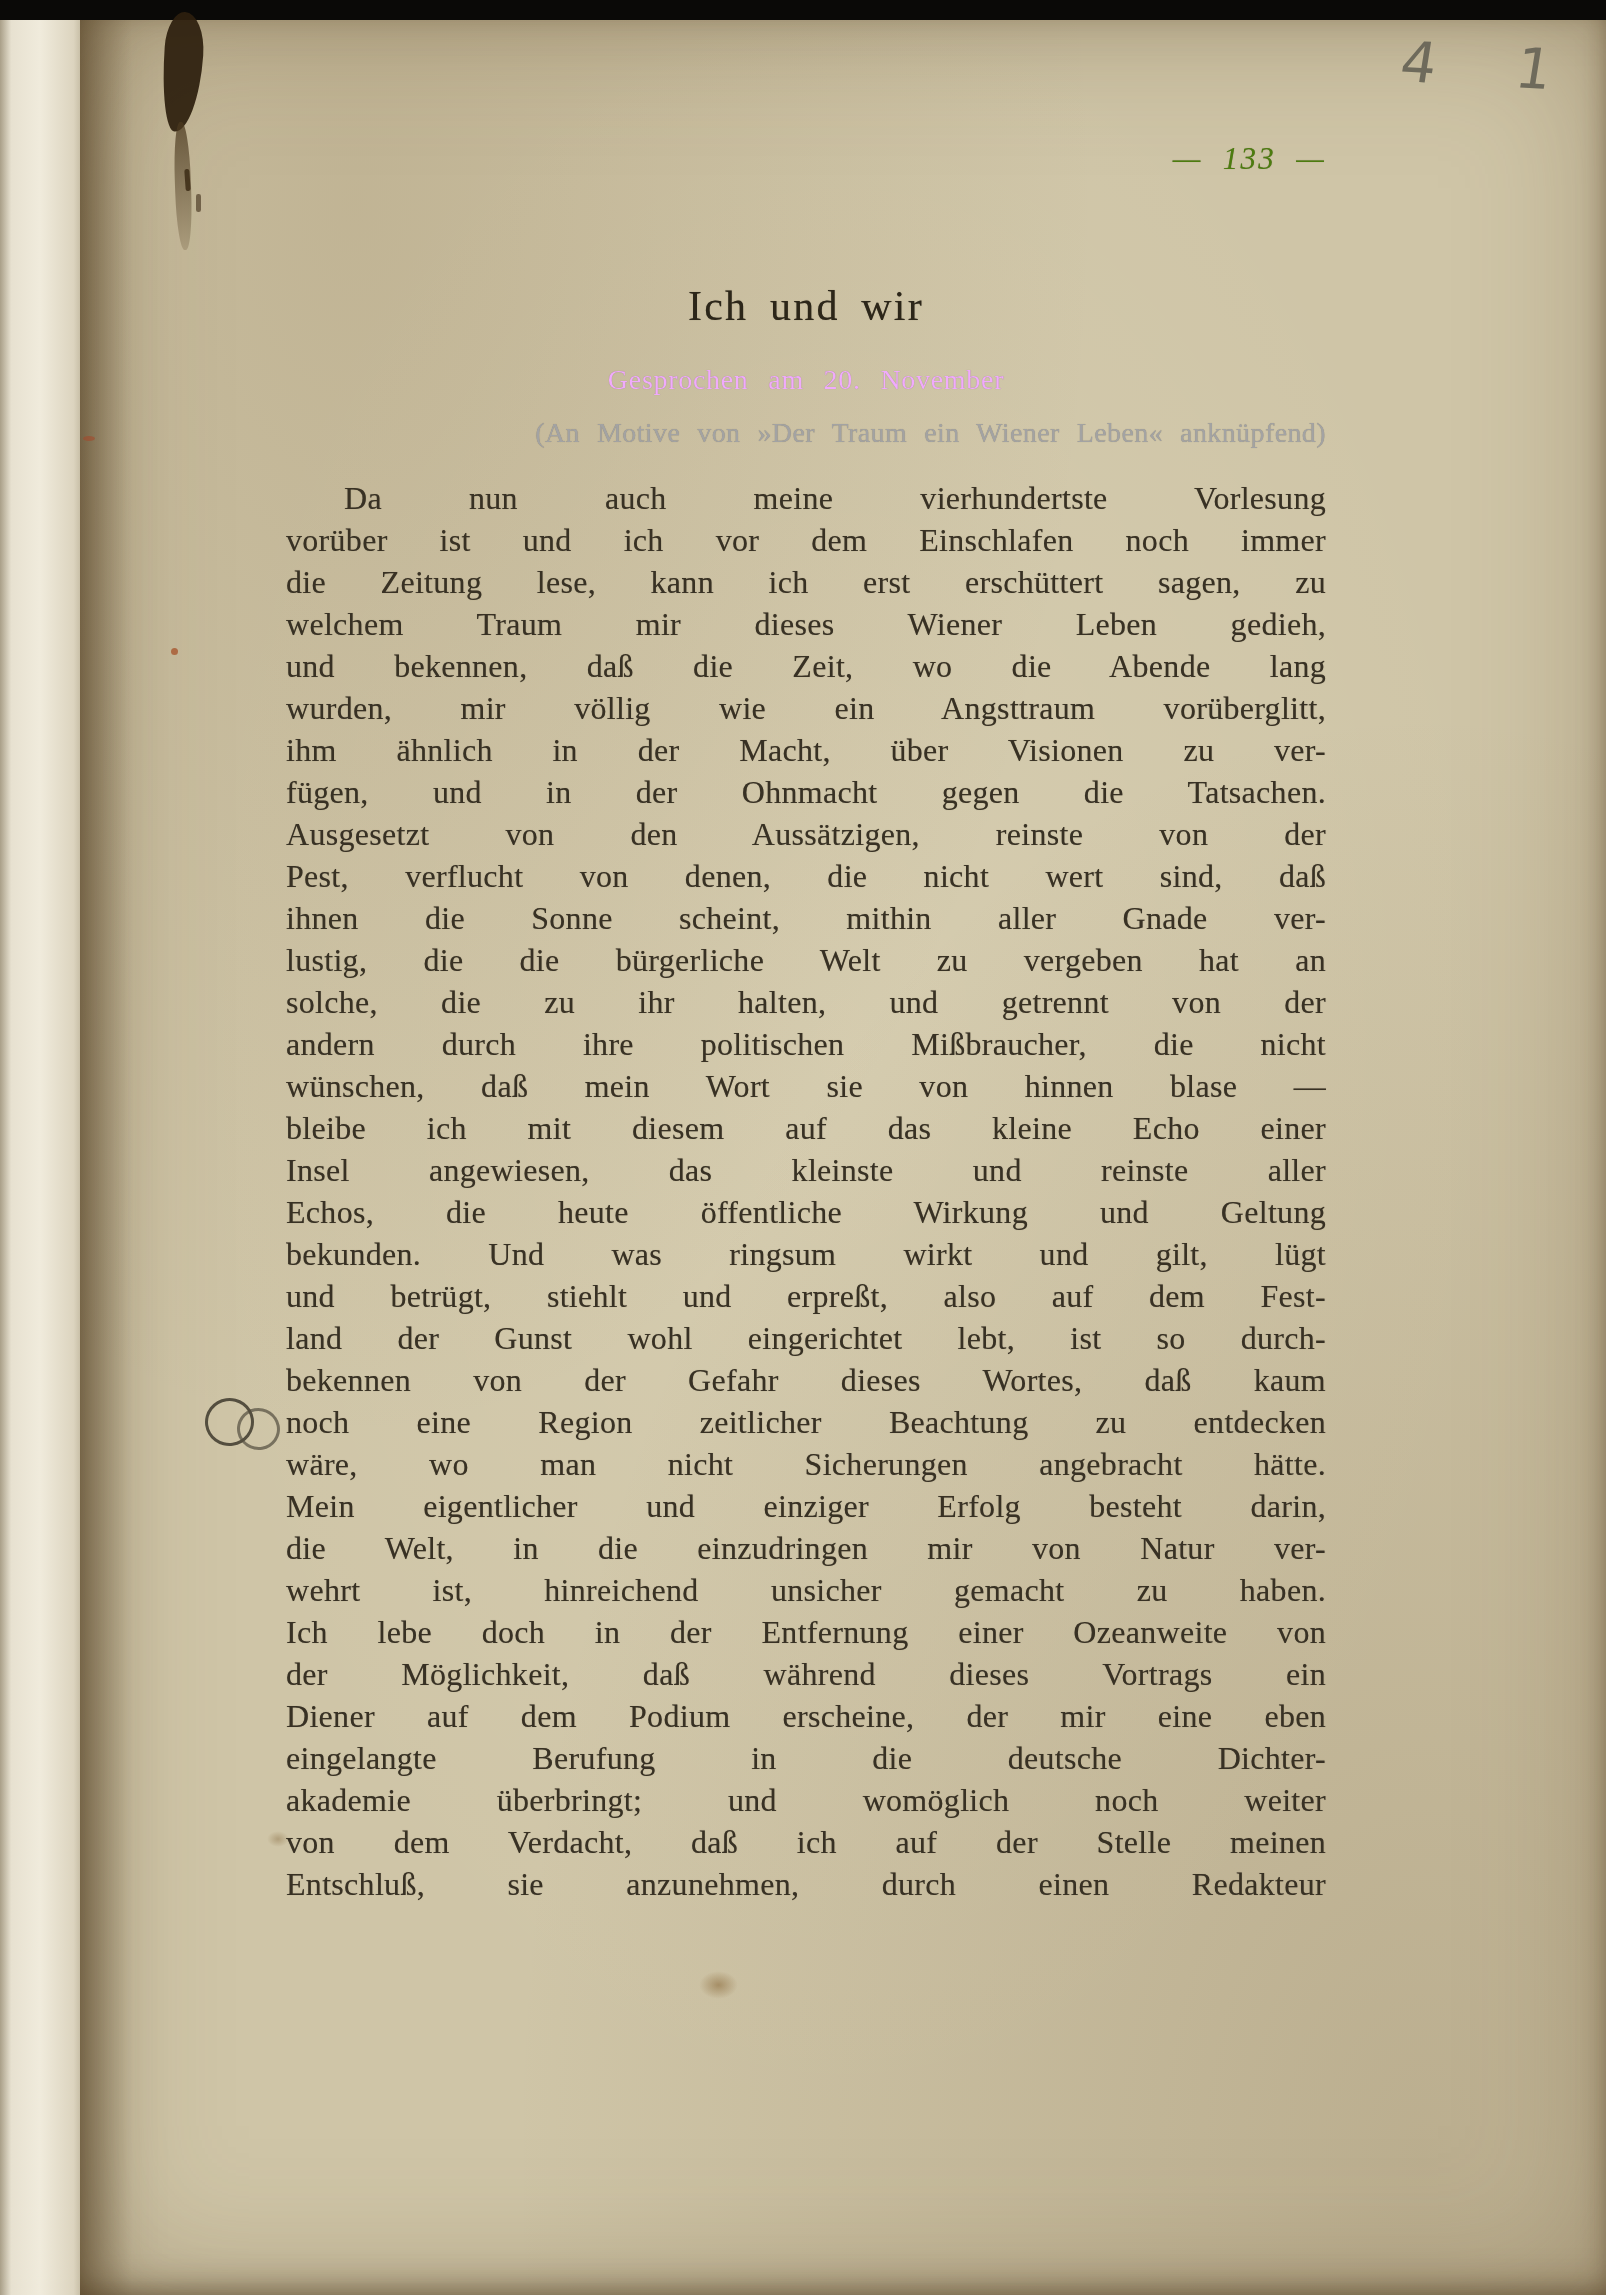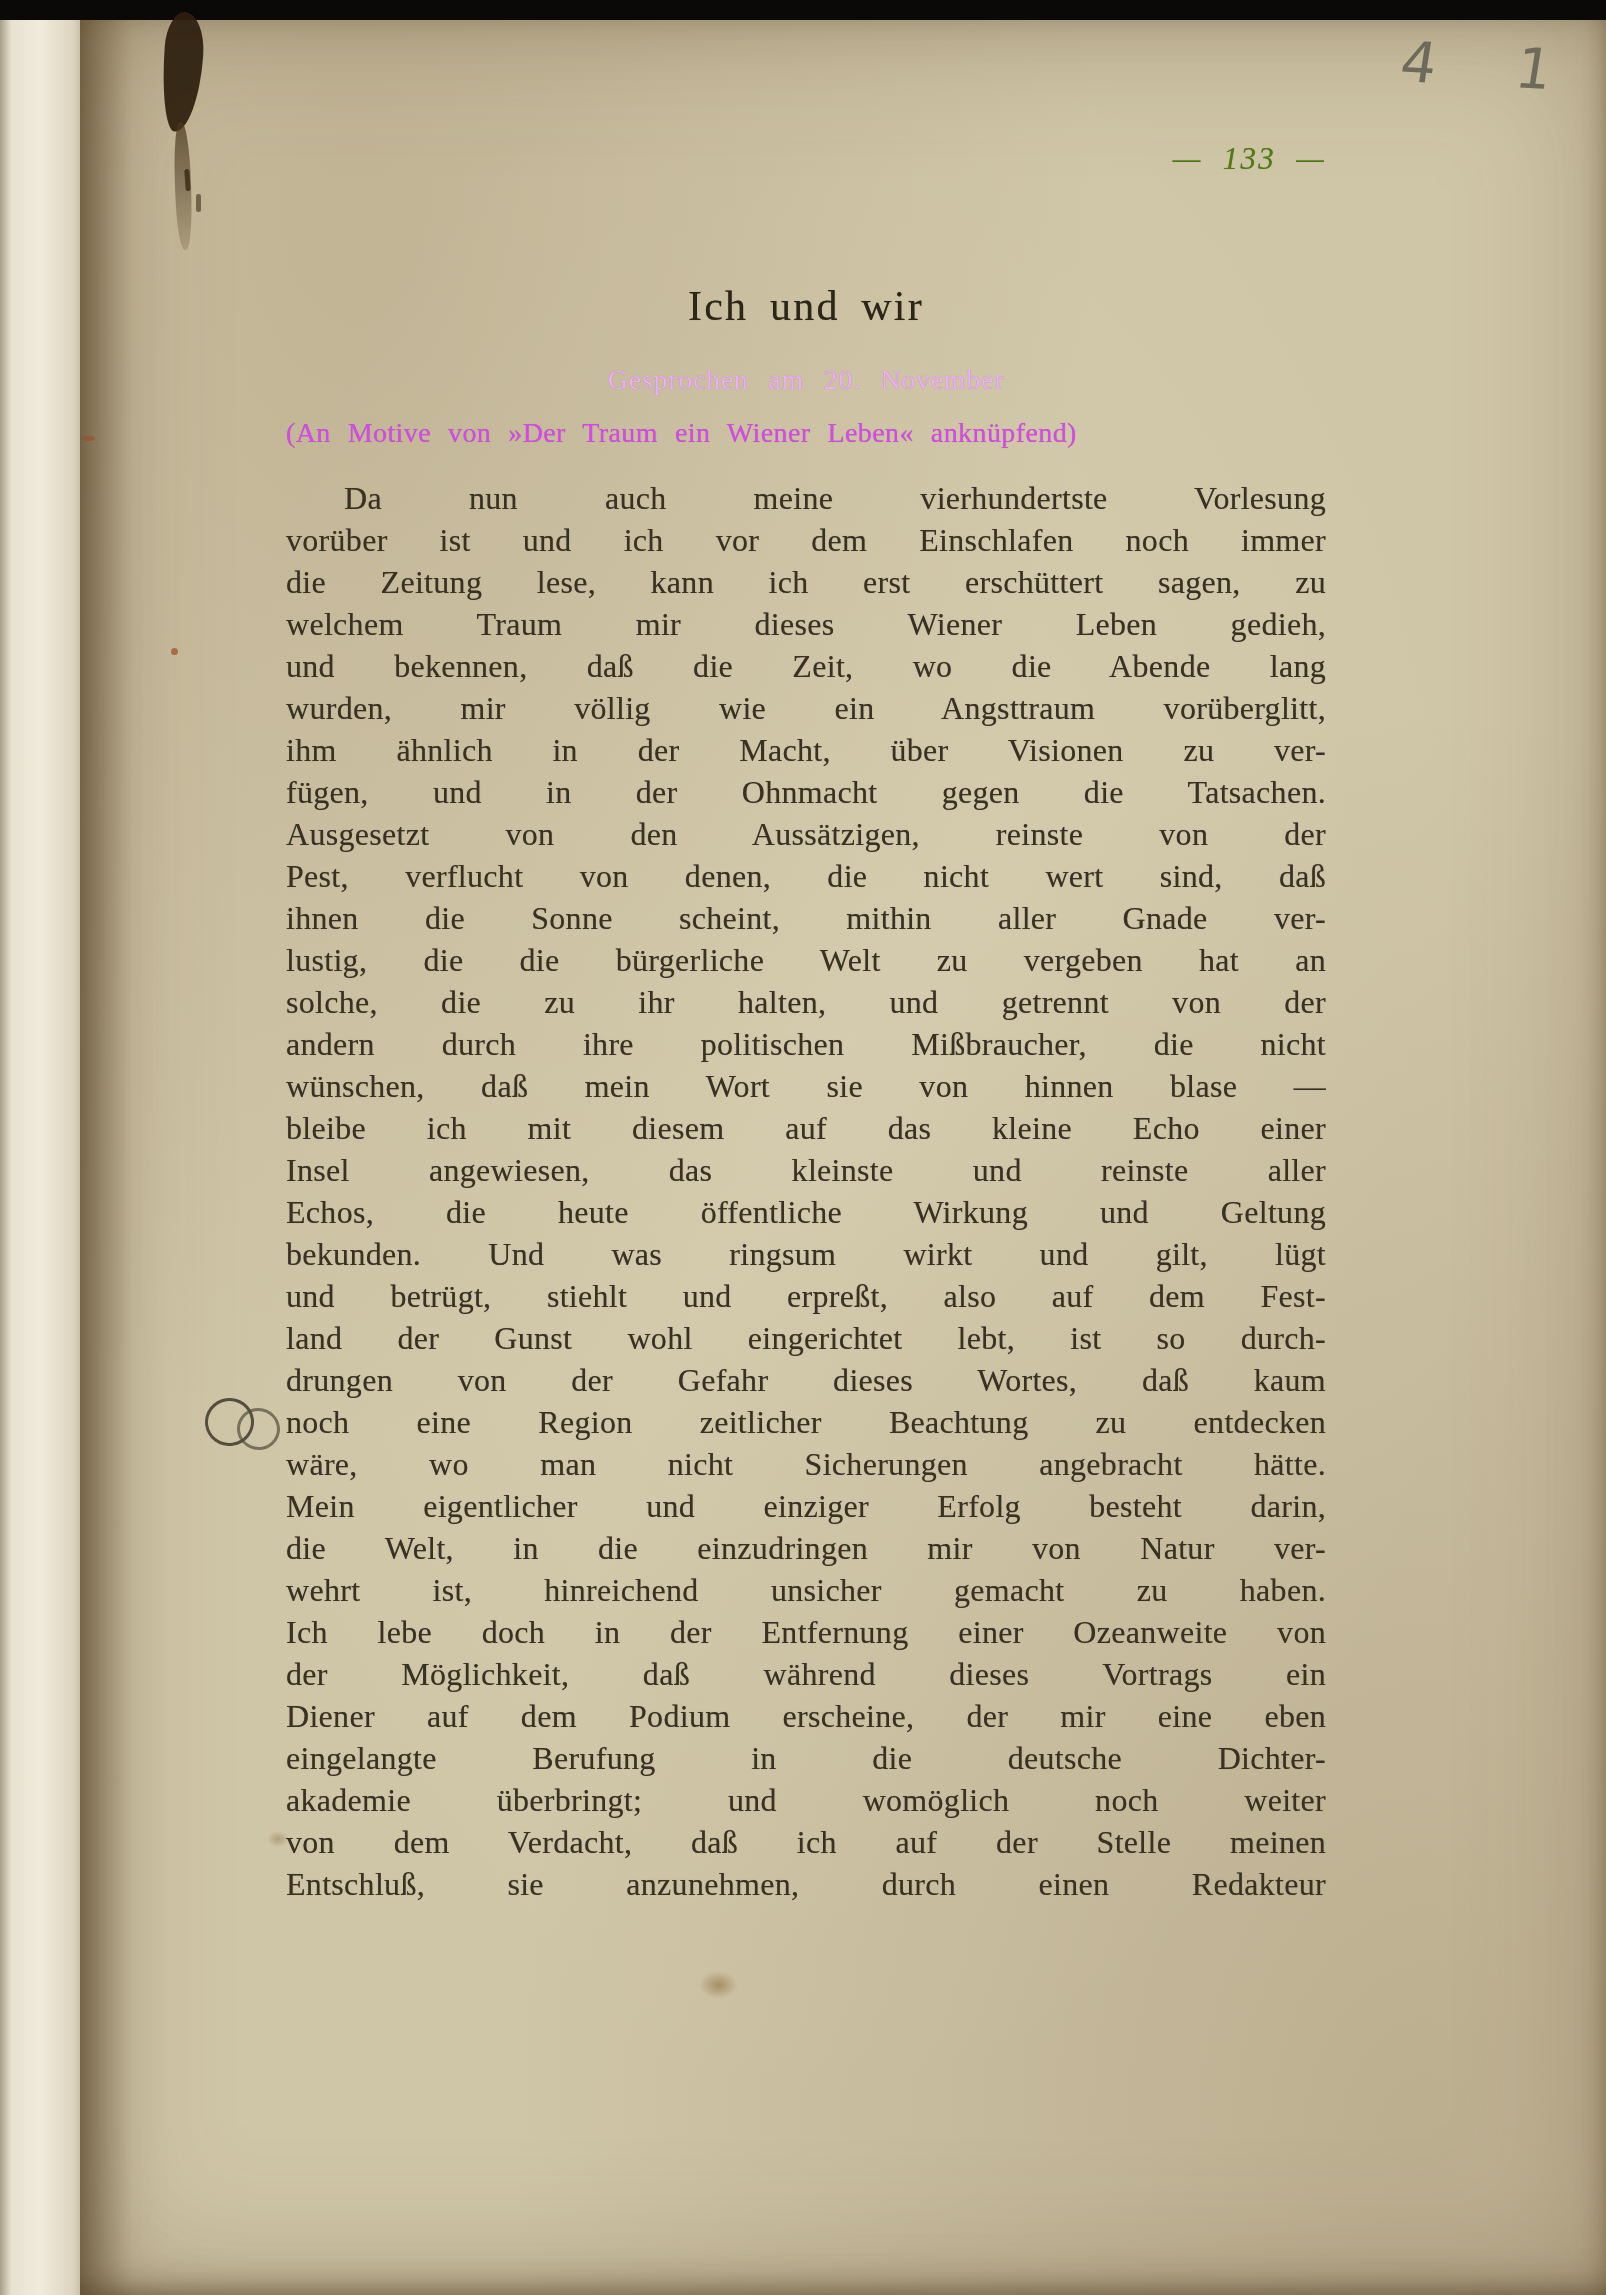--- a/index.html
+++ b/index.html
@@ -170,25 +170,25 @@
     margin-top: 34px;
     text-align: center;
     font-size: 28px;
     word-spacing: 12px;
     letter-spacing: 0.7px;
     color: #f0abfc;
     text-shadow: 0 0 0.7px rgba(56,48,33,0.4);
   }
   .motto {
     margin-top: 21px;
-    text-align: left;
+    text-align: right;
     font-size: 28px;
     word-spacing: 9.6px;
     letter-spacing: 0.4px;
-    color: #d946ef;
+    color: #a3a3a3;
     text-shadow: 0 0 0.7px rgba(56,48,33,0.4);
   }
   .text-block {
     margin-top: 28px;
     font-size: 32px;
     line-height: 42px;
     letter-spacing: 0.3px;
     color: #383124;
     text-shadow: 0 0 0.7px rgba(56,48,33,0.45);
   }
@@ -247,21 +247,21 @@
         <div class="line">lustig, die die bürgerliche Welt zu vergeben hat an</div>
         <div class="line">solche, die zu ihr halten, und getrennt von der</div>
         <div class="line">andern durch ihre politischen Mißbraucher, die nicht</div>
         <div class="line">wünschen, daß mein Wort sie von hinnen blase —</div>
         <div class="line">bleibe ich mit diesem auf das kleine Echo einer</div>
         <div class="line">Insel angewiesen, das kleinste und reinste aller</div>
         <div class="line">Echos, die heute öffentliche Wirkung und Geltung</div>
         <div class="line">bekunden. Und was ringsum wirkt und gilt, lügt</div>
         <div class="line">und betrügt, stiehlt und erpreßt, also auf dem Fest-</div>
         <div class="line">land der Gunst wohl eingerichtet lebt, ist so durch-</div>
-        <div class="line">drungen von der Gefahr dieses Wortes, daß kaum</div>
+        <div class="line">bekennen von der Gefahr dieses Wortes, daß kaum</div>
         <div class="line">noch eine Region zeitlicher Beachtung zu entdecken</div>
         <div class="line">wäre, wo man nicht Sicherungen angebracht hätte.</div>
         <div class="line">Mein eigentlicher und einziger Erfolg besteht darin,</div>
         <div class="line">die Welt, in die einzudringen mir von Natur ver-</div>
         <div class="line">wehrt ist, hinreichend unsicher gemacht zu haben.</div>
         <div class="line">Ich lebe doch in der Entfernung einer Ozeanweite von</div>
         <div class="line">der Möglichkeit, daß während dieses Vortrags ein</div>
         <div class="line">Diener auf dem Podium erscheine, der mir eine eben</div>
         <div class="line">eingelangte Berufung in die deutsche Dichter-</div>
         <div class="line">akademie überbringt; und womöglich noch weiter</div>

